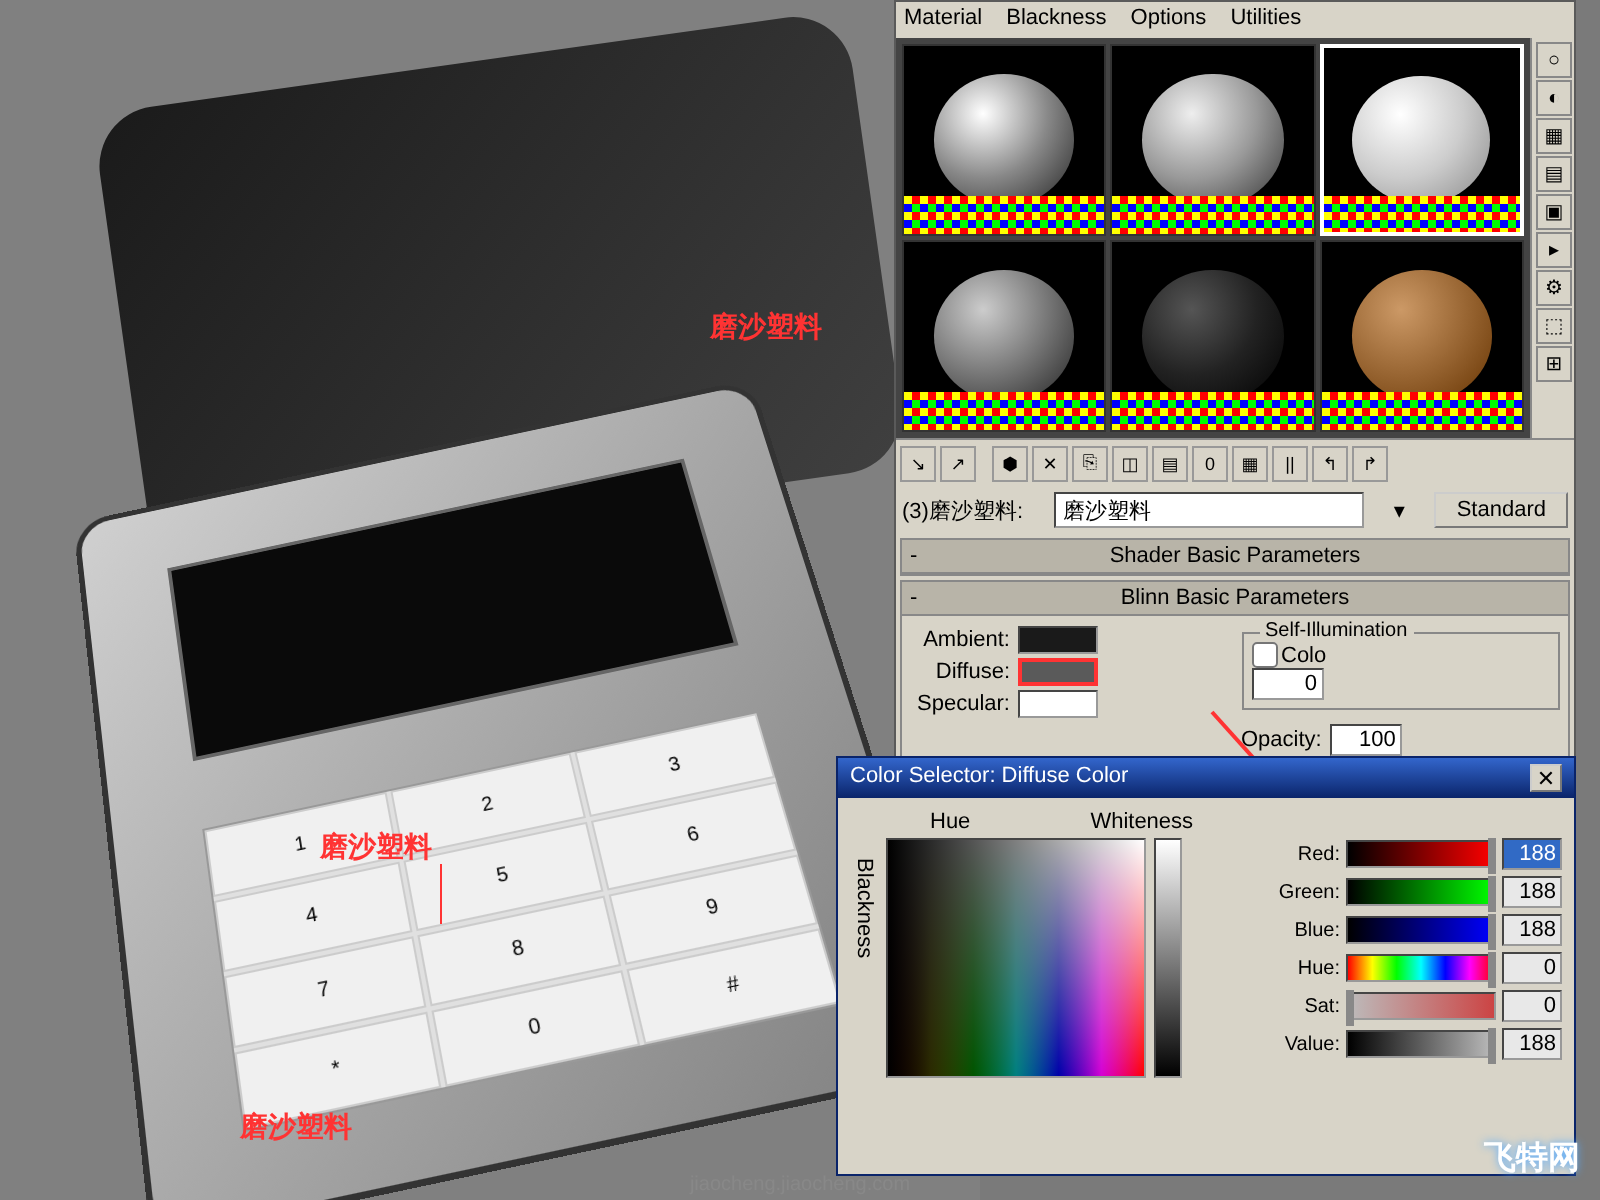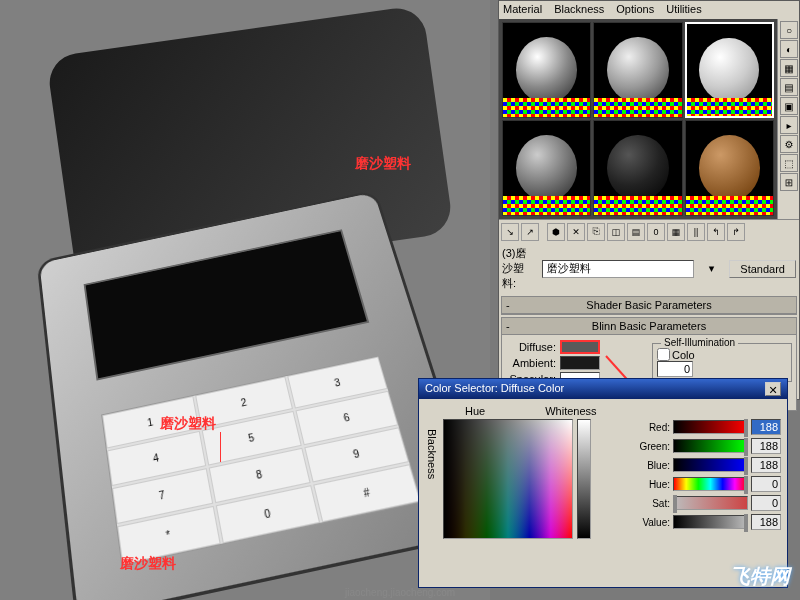--- a/index.html
+++ b/index.html
@@ -8,21 +8,21 @@
     .viewport { position: absolute; top: 0; left: 0; width: 490px; height: 600px; background: #808080; }
     .phone-back { position: absolute; top: 30px; left: 60px; width: 380px; height: 230px; background: linear-gradient(135deg, #1a1a1a, #404040); border-radius: 30px; transform: rotate(-8deg); }
     .phone-front { position: absolute; top: 200px; left: 50px; width: 380px; height: 370px; background: linear-gradient(135deg, #d0d0d0, #808080); border-radius: 20px; transform: rotate(-12deg) perspective(500px) rotateX(15deg); border: 3px solid #333; }
     .phone-screen { position: absolute; top: 10%; left: 12%; width: 76%; height: 30%; background: #0a0a0a; border: 2px solid #666; }
     .keypad { position: absolute; top: 50%; left: 12%; width: 76%; height: 40%; background: #e0e0e0; display: grid; grid-template-columns: repeat(3, 1fr); grid-template-rows: repeat(4, 1fr); gap: 2px; border: 1px solid #999; }
     .key { background: #f0f0f0; border: 1px solid #ccc; display: flex; align-items: center; justify-content: center; font-size: 10px; }
     
     .label { position: absolute; color: #ff3333; font-size: 14px; font-weight: bold; font-family: SimSun, serif; }
     .pointer-line { position: absolute; background: #ff3333; }
     
-    .mat-editor { position: absolute; top: 0; right: 0; width: 302px; height: 400px; background: #d8d4c8; border: 1px solid #5a5a5a; }
+    .mat-editor { position: absolute; top: 0; right: 12px; width: 341px; height: 400px; background: #d8d4c8; border: 1px solid #5a5a5a; }
     .menu-bar { height: 18px; background: #d8d4c8; display: flex; padding: 2px 4px; gap: 12px; color: #000; }
     .menu-item { cursor: default; }
     
     .mat-body { display: flex; height: 200px; }
     .slots { flex: 1; display: grid; grid-template-columns: repeat(3, 1fr); grid-template-rows: repeat(2, 1fr); gap: 2px; padding: 3px; background: #444; }
     .slot { background: #000; display: flex; align-items: center; justify-content: center; position: relative; border: 1px solid #333; }
     .slot.active { border: 2px solid #fff; }
     .sphere { width: 70%; height: 70%; border-radius: 50%; }
     .s1 { background: radial-gradient(circle at 35% 30%, #fff, #888, #222); }
     .s2 { background: radial-gradient(circle at 35% 30%, #eee, #999, #333); }
@@ -85,21 +85,21 @@
     .sl-s::after { left: -1px; right: auto; }
     .sl-v { background: linear-gradient(to right, #000, #bcbcbc); }
     .sl-val { width: 30px; height: 16px; border: 1px inset #999; text-align: right; padding-right: 2px; background: #e8e8e8; }
     .sl-val.hl { background: #316ac5; color: #fff; }
     .cs-btns { display: flex; justify-content: space-between; padding: 4px 20px; }
     .cs-btns button { padding: 2px 20px; border: 1px outset #ccc; background: #d8d4c8; }
     
     .red-line { position: absolute; height: 2px; background: #ff3333; transform-origin: left center; }
     
     .watermark { position: absolute; bottom: 0; left: 0; width: 100%; text-align: center; color: #888; font-size: 10px; padding: 2px; }
-    .logo { position: absolute; bottom: 10px; right: 10px; color: #fff; font-size: 20px; font-weight: bold; text-shadow: 0 0 4px #5af; font-style: italic; }
+    .logo { position: absolute; bottom: 10px; right: 10px; color: #fff; font-size: 16px; font-weight: bold; text-shadow: 0 0 4px #5af; }
   </style>
 </head>
 <body>
 
 <div class="viewport">
   <div class="phone-back"></div>
   <div class="phone-front">
     <div class="phone-screen"></div>
     <div class="keypad">
       <div class="key">1</div>
@@ -190,26 +190,26 @@
     <button class="std-btn">Standard</button>
   </div>
   <div class="rollout">
     <div class="rollout-hdr"><span class="rollout-min">-</span><span>Shader Basic Parameters</span></div>
   </div>
   <div class="rollout">
     <div class="rollout-hdr"><span class="rollout-min">-</span><span>Blinn Basic Parameters</span></div>
     <div class="rollout-body" style="display:flex; gap:6px;">
       <div style="flex:1;">
         <div class="param-row">
+            <span class="param-label">Ambient:</span>
+            <div class="color-swatch sw-amb"></div>
+          </div>
+        <div class="param-row">
             <span class="param-label">Diffuse:</span>
             <div class="color-swatch sw-diff"></div>
-          </div>
-        <div class="param-row">
-            <span class="param-label">Ambient:</span>
-            <div class="color-swatch sw-amb"></div>
           </div>
         <div class="param-row">
             <span class="param-label">Specular:</span>
             <div class="color-swatch sw-spec"></div>
           </div>
       </div>
       <div style="flex:1;">
         <div class="group-box">
           <div class="group-title">Self-Illumination</div>
           <label class="cb">

